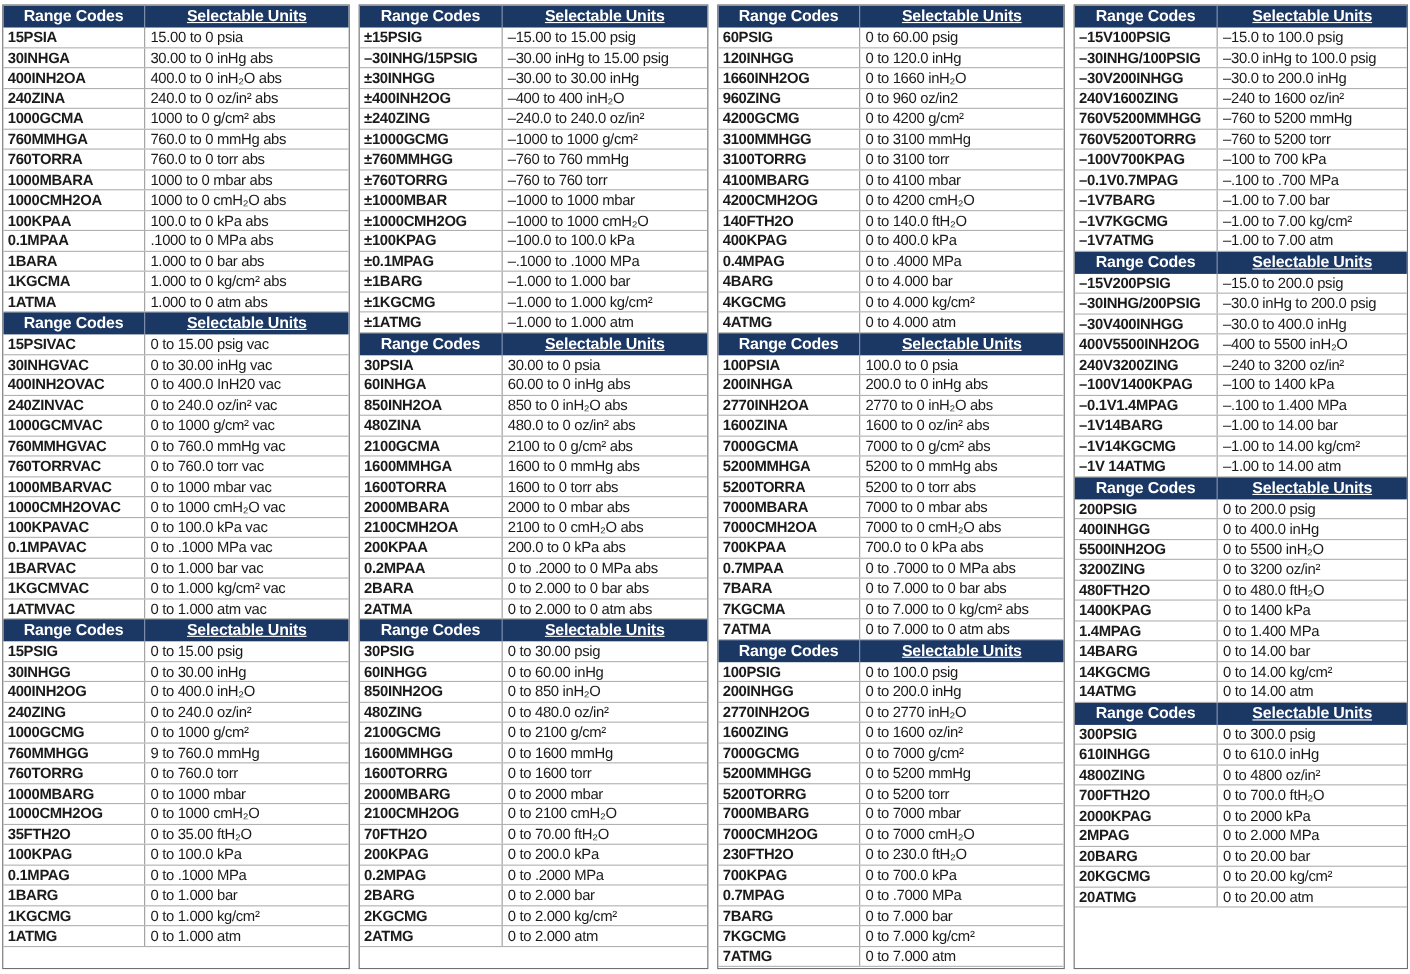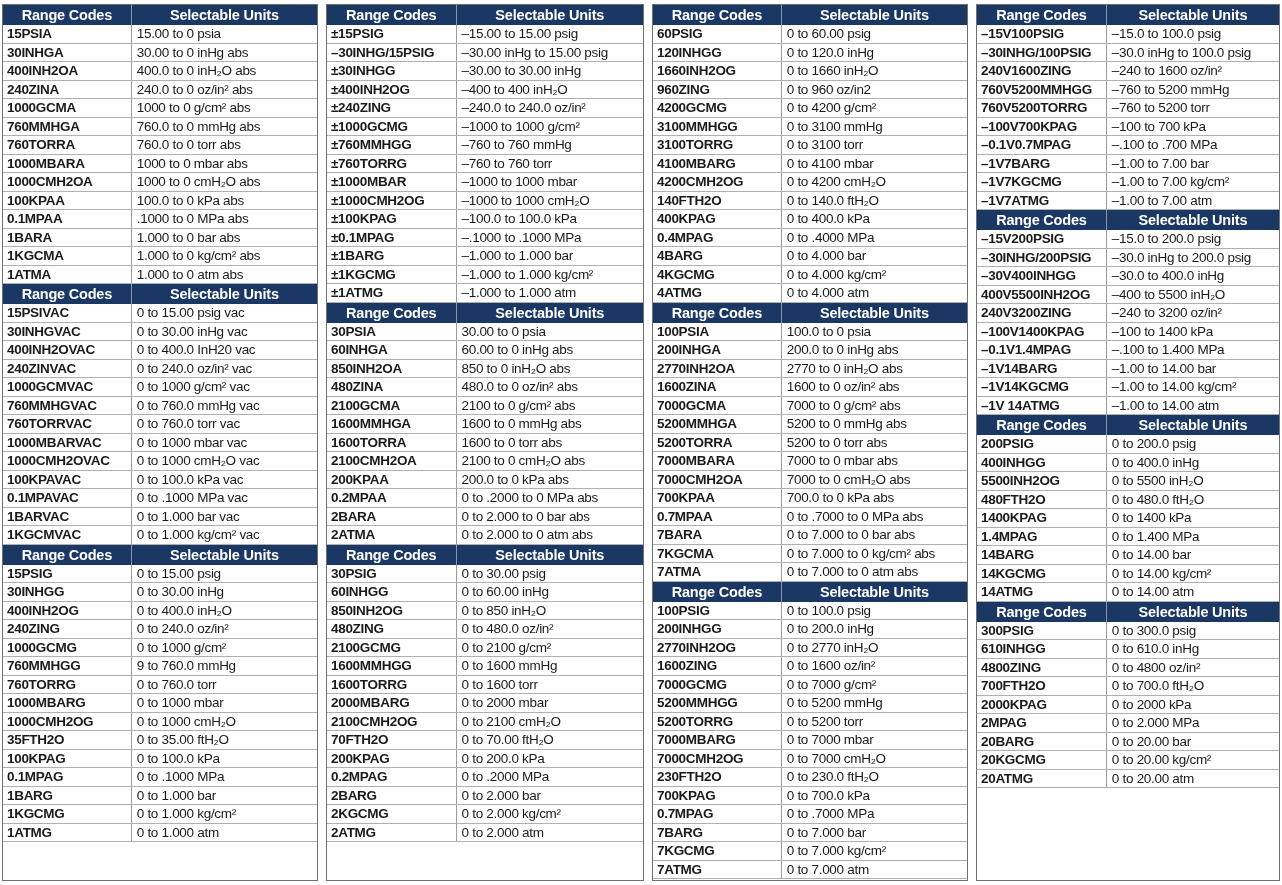--- a/index.html
+++ b/index.html
@@ -37,21 +37,21 @@
     color:var(--hdr-text);
     font-weight:bold;
     font-size:14.5px;
     height:20px;
     line-height:20px;
     text-align:center;
     letter-spacing:-0.2px;
     flex:0 0 auto;
   }
   .hc1{width:41%;border-right:1px solid var(--hdr-divider);}
-  .hc2{flex:1;}
+  .hc2{flex:1;text-decoration:underline;}
   .row{
     display:flex;
     height:18.5px;
     border-bottom:1px solid var(--row-line);
     flex:0 0 auto;
   }
   .c1,.c2{
     font-size:13.5px;
     line-height:17.5px;
     letter-spacing:-0.3px;
@@ -184,20 +184,24 @@
           <div class="c2">0 to .1000 MPa vac</div>
         </div>
         <div class="row">
           <div class="c1">1BARVAC</div>
           <div class="c2">0 to 1.000 bar vac</div>
         </div>
         <div class="row">
           <div class="c1">1KGCMVAC</div>
           <div class="c2">0 to 1.000 kg/cm² vac</div>
         </div>
+        <div class="row">
+          <div class="c1">1ATMVAC</div>
+          <div class="c2">0 to 1.000 atm vac</div>
+        </div>
       </div>
       <div class="tbl">
         <div class="hdr">
           <div class="hc1">Range Codes</div>
           <div class="hc2">Selectable Units</div>
         </div>
         <div class="row">
           <div class="c1">15PSIG</div>
           <div class="c2">0 to 15.00 psig</div>
         </div>
@@ -353,20 +357,24 @@
         </div>
         <div class="row">
           <div class="c1">1600MMHGA</div>
           <div class="c2">1600 to 0 mmHg abs</div>
         </div>
         <div class="row">
           <div class="c1">1600TORRA</div>
           <div class="c2">1600 to 0 torr abs</div>
         </div>
         <div class="row">
+          <div class="c1">2000MBARA</div>
+          <div class="c2">2000 to 0 mbar abs</div>
+        </div>
+        <div class="row">
           <div class="c1">2100CMH2OA</div>
           <div class="c2">2100 to 0 cmH₂O abs</div>
         </div>
         <div class="row">
           <div class="c1">200KPAA</div>
           <div class="c2">200.0 to 0 kPa abs</div>
         </div>
         <div class="row">
           <div class="c1">0.2MPAA</div>
           <div class="c2">0 to .2000 to 0 MPa abs</div>
@@ -651,20 +659,24 @@
         </div>
         <div class="row">
           <div class="c1">–15V100PSIG</div>
           <div class="c2">–15.0 to 100.0 psig</div>
         </div>
         <div class="row">
           <div class="c1">–30INHG/100PSIG</div>
           <div class="c2">–30.0 inHg to 100.0 psig</div>
         </div>
         <div class="row">
+          <div class="c1">–30V200INHGG</div>
+          <div class="c2">–30.0 to 200.0 inHg</div>
+        </div>
+        <div class="row">
           <div class="c1">240V1600ZING</div>
           <div class="c2">–240 to 1600 oz/in²</div>
         </div>
         <div class="row">
           <div class="c1">760V5200MMHGG</div>
           <div class="c2">–760 to 5200 mmHg</div>
         </div>
         <div class="row">
           <div class="c1">760V5200TORRG</div>
           <div class="c2">–760 to 5200 torr</div>
@@ -745,20 +757,24 @@
           <div class="c1">200PSIG</div>
           <div class="c2">0 to 200.0 psig</div>
         </div>
         <div class="row">
           <div class="c1">400INHGG</div>
           <div class="c2">0 to 400.0 inHg</div>
         </div>
         <div class="row">
           <div class="c1">5500INH2OG</div>
           <div class="c2">0 to 5500 inH₂O</div>
+        </div>
+        <div class="row">
+          <div class="c1">3200ZING</div>
+          <div class="c2">0 to 3200 oz/in²</div>
         </div>
         <div class="row">
           <div class="c1">480FTH2O</div>
           <div class="c2">0 to 480.0 ftH₂O</div>
         </div>
         <div class="row">
           <div class="c1">1400KPAG</div>
           <div class="c2">0 to 1400 kPa</div>
         </div>
         <div class="row">

